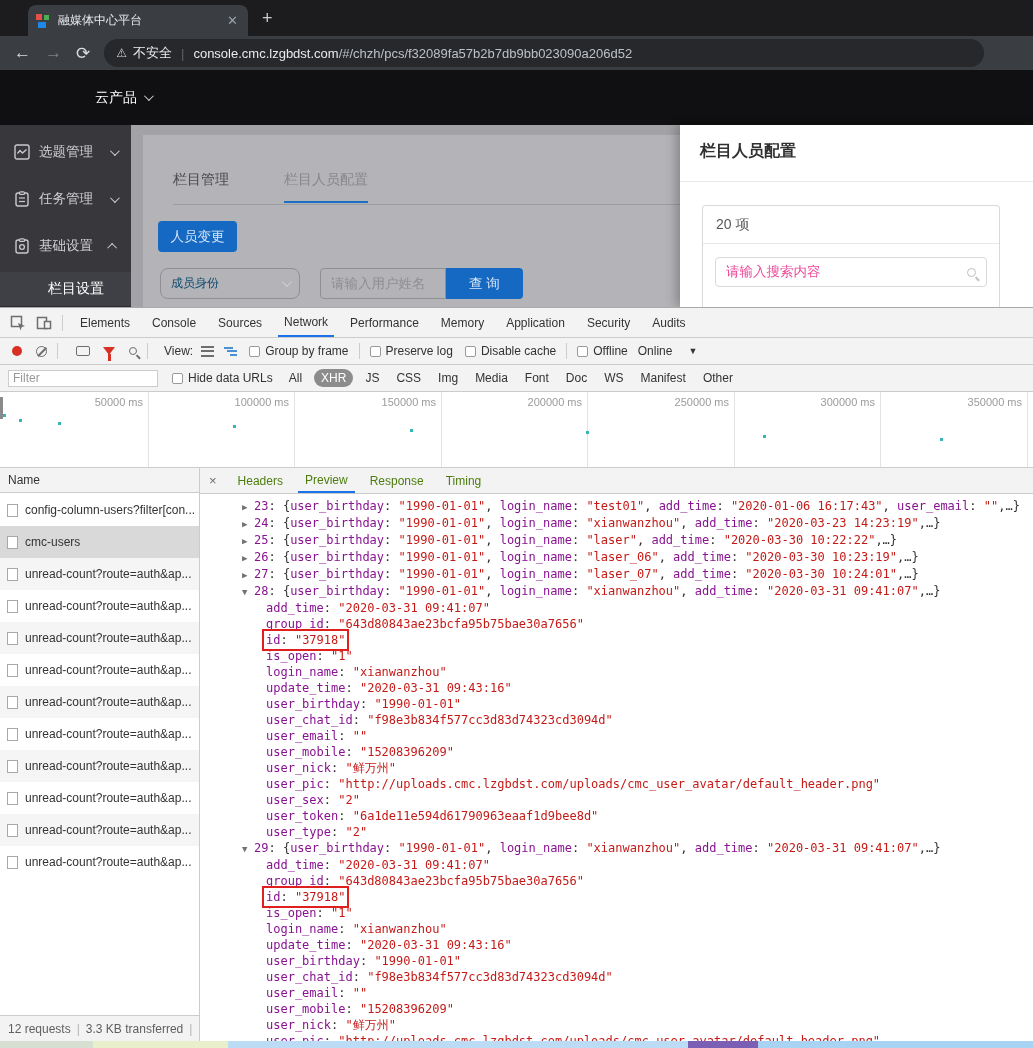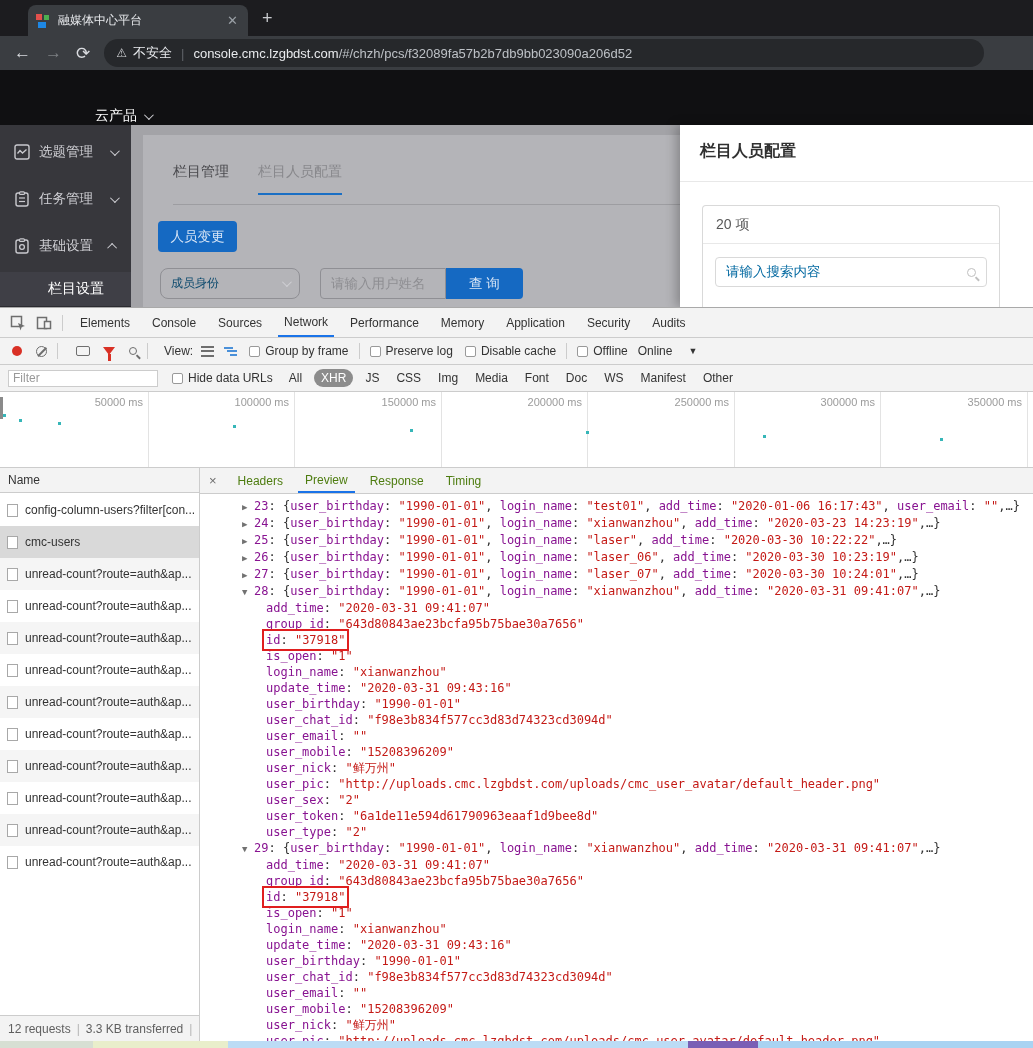--- a/index.html
+++ b/index.html
@@ -22,40 +22,40 @@
   #omnibox { margin-left:14px; height:28px; width:880px; background:#26282b; border-radius:14px;
              display:flex; align-items:center; padding:0 12px; color:#e8eaed; font-size:13px; }
   #warn-icon { font-size:12px; margin-right:6px; color:#d8dadd; }
   #sec-label { margin-right:9px; }
   .omni-sep { color:#5f6368; margin-right:9px; }
   #url-host { color:#e8eaed; }
   #url-path { color:#bdc1c6; }
 
   
   #app-header { position:absolute; left:0; top:70px; width:1033px; height:55px; background:#101012;
-                display:flex; align-items:flex-end; }
+                display:flex; align-items:center; }
   #product-menu { color:#fff; font-size:14px; margin-left:95px; display:flex; align-items:center; gap:7px; }
   .chev { width:7px; height:7px; border-right:1.5px solid #cfcfd4; border-bottom:1.5px solid #cfcfd4;
           display:inline-block; }
   .chev.down { transform:rotate(45deg) translateY(-2px); }
   .chev.up { transform:rotate(-135deg) translateY(-2px); }
 
   #app-body { position:absolute; left:0; top:125px; width:1033px; height:182px; background:#a3a3a7; }
   #sidebar { position:absolute; left:0; top:0; width:131px; height:182px; background:#37373c; }
   .sb-item { height:40px; display:flex; align-items:center; padding-left:14px; color:#cfcfd4;
              font-size:13.5px; margin-top:7px; }
   .sb-item .sb-ico { width:16px; height:16px; margin-right:9px; flex:none; }
   .sb-item .sb-chev { margin-left:auto; margin-right:14px; }
   #submenu { margin-top:6px; }
   .sb-sub { height:34px; display:flex; align-items:center; padding-left:48px; font-size:14px;
             color:#b6b6bc; background:#2b2b30; }
   .sb-sub.sel { background:#3f3f46; color:#ffffff; }
 
   #content-card { position:absolute; left:143px; top:10px; width:537px; height:172px; background:#b4b4b8; }
-  .m-tabs { display:flex; gap:29px; padding:28px 0 0 30px; font-size:14px; }
+  .m-tabs { display:flex; gap:55px; padding:36px 0 0 30px; font-size:14px; }
   .m-tab { color:#4a4a4e; padding-bottom:12px; }
   .m-tab.active { color:#88888c; border-bottom:2px solid #1a6fc4; }
   #card-divider { position:absolute; left:30px; right:0; top:69px; height:1px; background:#9d9da1; }
   #change-btn { position:absolute; left:15px; top:86px; width:79px; height:31px; background:#1569c2;
                 border-radius:4px; color:#d9e6f6; font-size:13.5px; display:flex; align-items:center;
                 justify-content:center; }
   #role-select { position:absolute; left:17px; top:133px; width:140px; height:31px; border:1px solid #8f8f94;
                  border-radius:8px; color:#0c4a6e; font-size:12px; display:flex; align-items:center;
                  padding:0 10px; justify-content:space-between; }
   #name-input { position:absolute; left:177px; top:133px; width:126px; height:31px; border:1px solid #8f8f94;
@@ -67,21 +67,21 @@
 
   #drawer { position:absolute; left:680px; top:0; width:353px; height:182px; background:#ffffff;
             box-shadow:-4px 0 10px rgba(0,0,0,.25); }
   #drawer-title { font-size:16px; color:#303030; font-weight:bold; padding:16px 0 0 20px; }
   #drawer-divider { position:absolute; left:0; right:0; top:56px; height:1px; background:#e8e8e8; }
   #member-box { position:absolute; left:22px; top:80px; width:298px; height:102px; border:1px solid #d9d9d9;
                 border-radius:4px 4px 0 0; border-bottom:none; }
   #member-count { height:38px; display:flex; align-items:center; padding-left:13px; font-size:14px; color:#595959;
                   border-bottom:1px solid #e8e8e8; }
   #member-search { position:absolute; left:12px; top:51px; width:272px; height:30px; border:1px solid #d9d9d9;
-                   border-radius:4px; display:flex; align-items:center; padding:0 10px; color:#0369a1;
+                   border-radius:4px; display:flex; align-items:center; padding:0 10px; color:#ec4899;
                    font-size:13.5px; justify-content:space-between; }
   .mag { width:9px; height:9px; border:1.5px solid #bfbfbf; border-radius:50%; position:relative; }
   .mag:after { content:""; position:absolute; width:5px; height:1.5px; background:#bfbfbf;
                transform:rotate(45deg); left:7px; top:9px; }
 
   
   #devtools { position:absolute; left:0; top:307px; width:1033px; height:734px; background:#fff;
               border-top:1px solid #a9a9a9; font-size:12px; color:#333; }
   #dt-tabs { position:absolute; left:0; top:0; width:1033px; height:30px; background:#f3f3f3;
              border-bottom:1px solid #ccc; display:flex; align-items:center; }

